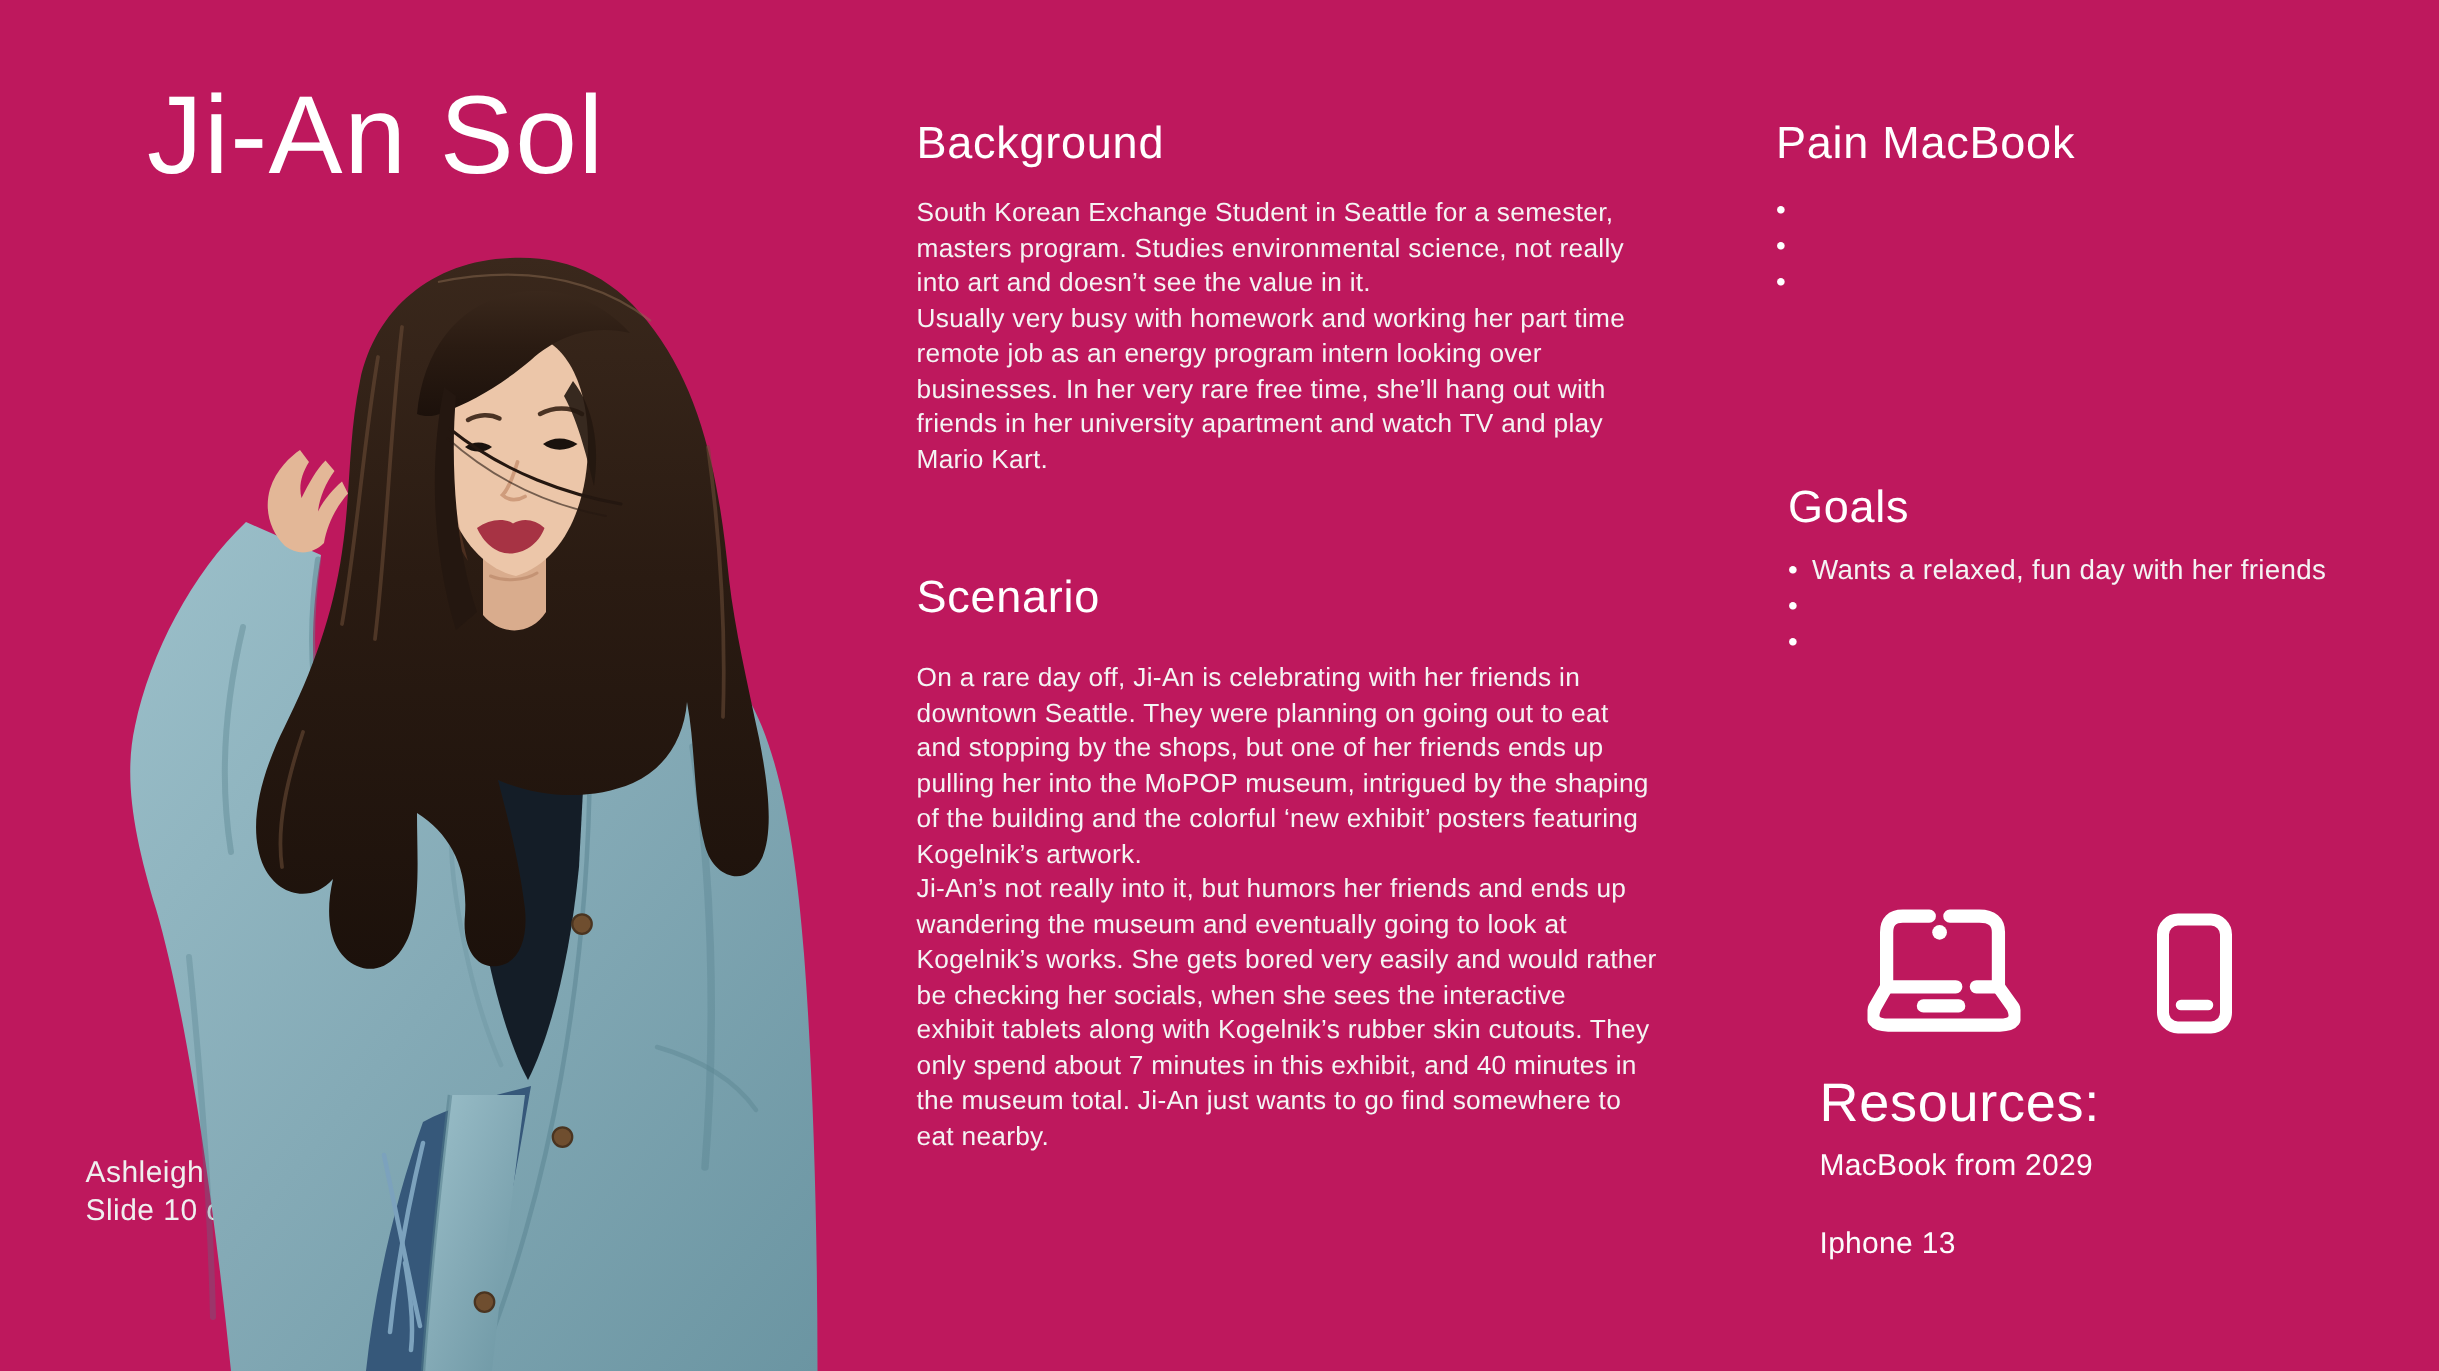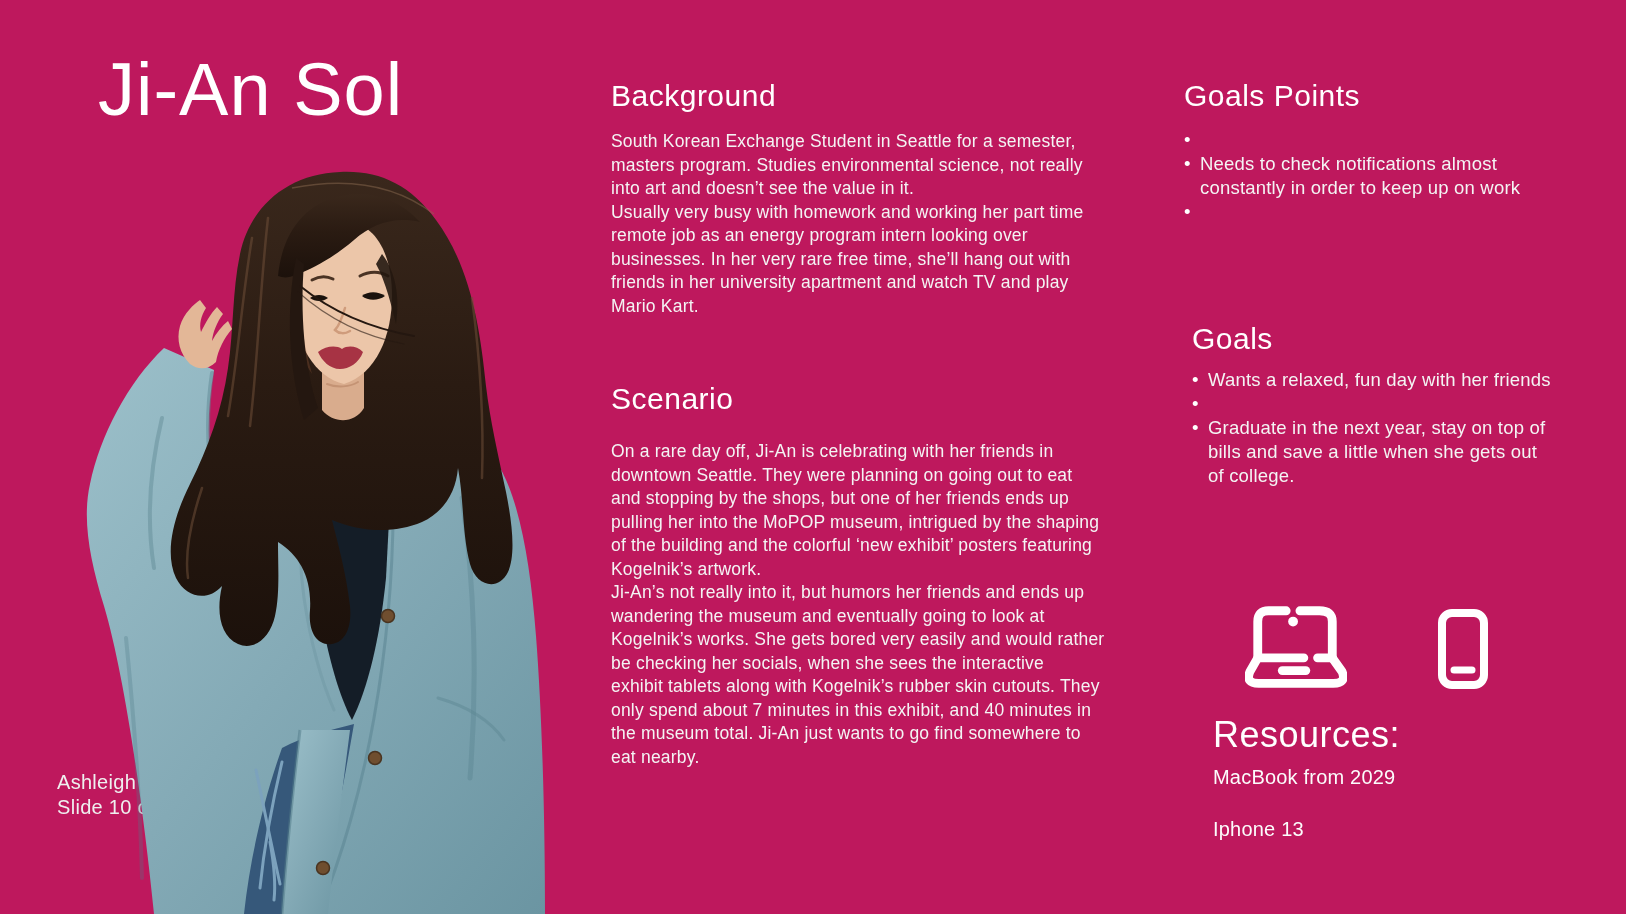--- a/index.html
+++ b/index.html
@@ -218,49 +218,44 @@
 Kogelnik’s artwork.
  Ji-An’s not really into it, but humors her friends and ends up
 wandering the museum and eventually going to look at
 Kogelnik’s works. She gets bored very easily and would rather
 be checking her socials, when she sees the interactive
 exhibit tablets along with Kogelnik’s rubber skin cutouts. They
 only spend about 7 minutes in this exhibit, and 40 minutes in
 the museum total. Ji-An just wants to go find somewhere to
 eat nearby.</div>
 
-  <div id="painpoints-heading" class="abs section-heading">Goals Points</div>
+  <div id="painpoints-heading" class="abs section-heading">Pain MacBook</div>
   <div id="painpoints-list" class="abs bullet-list">
     <div class="bullet-item">
       <span class="bullet-marker">•</span>
     </div>
     <div class="bullet-item">
       <span class="bullet-marker">•</span>
-      <span class="bullet-text">Needs to check notifications almost
-constantly in order to keep up on work</span>
     </div>
     <div class="bullet-item">
       <span class="bullet-marker">•</span>
     </div>
   </div>
 
   <div id="goals-heading" class="abs section-heading">Goals</div>
   <div id="goals-list" class="abs bullet-list">
     <div class="bullet-item">
       <span class="bullet-marker">•</span>
       <span class="bullet-text">Wants a relaxed, fun day with her friends</span>
     </div>
     <div class="bullet-item">
       <span class="bullet-marker">•</span>
     </div>
     <div class="bullet-item">
       <span class="bullet-marker">•</span>
-      <span class="bullet-text">Graduate in the next year, stay on top of
-bills and save a little when she gets out
-of college.</span>
     </div>
   </div>
 
   <div id="laptop-icon-box" class="abs">
     <svg width="102" height="92" viewBox="0 0 104 92" fill="none" stroke="#ffffff" stroke-width="9" stroke-linecap="round" stroke-linejoin="round">
       <path d="M42 6 H24 Q13 6 13 17 V54 H60"></path>
       <path d="M56 6 H76 Q89 6 89 17 V54"></path>
       <path d="M74 54 H89"></path>
       <circle cx="49" cy="17" r="5" fill="#ffffff" stroke="none"></circle>
       <path d="M13 54 L5 68 Q0 80 14 80 H90 Q104 80 99 68 L89 54"></path>

